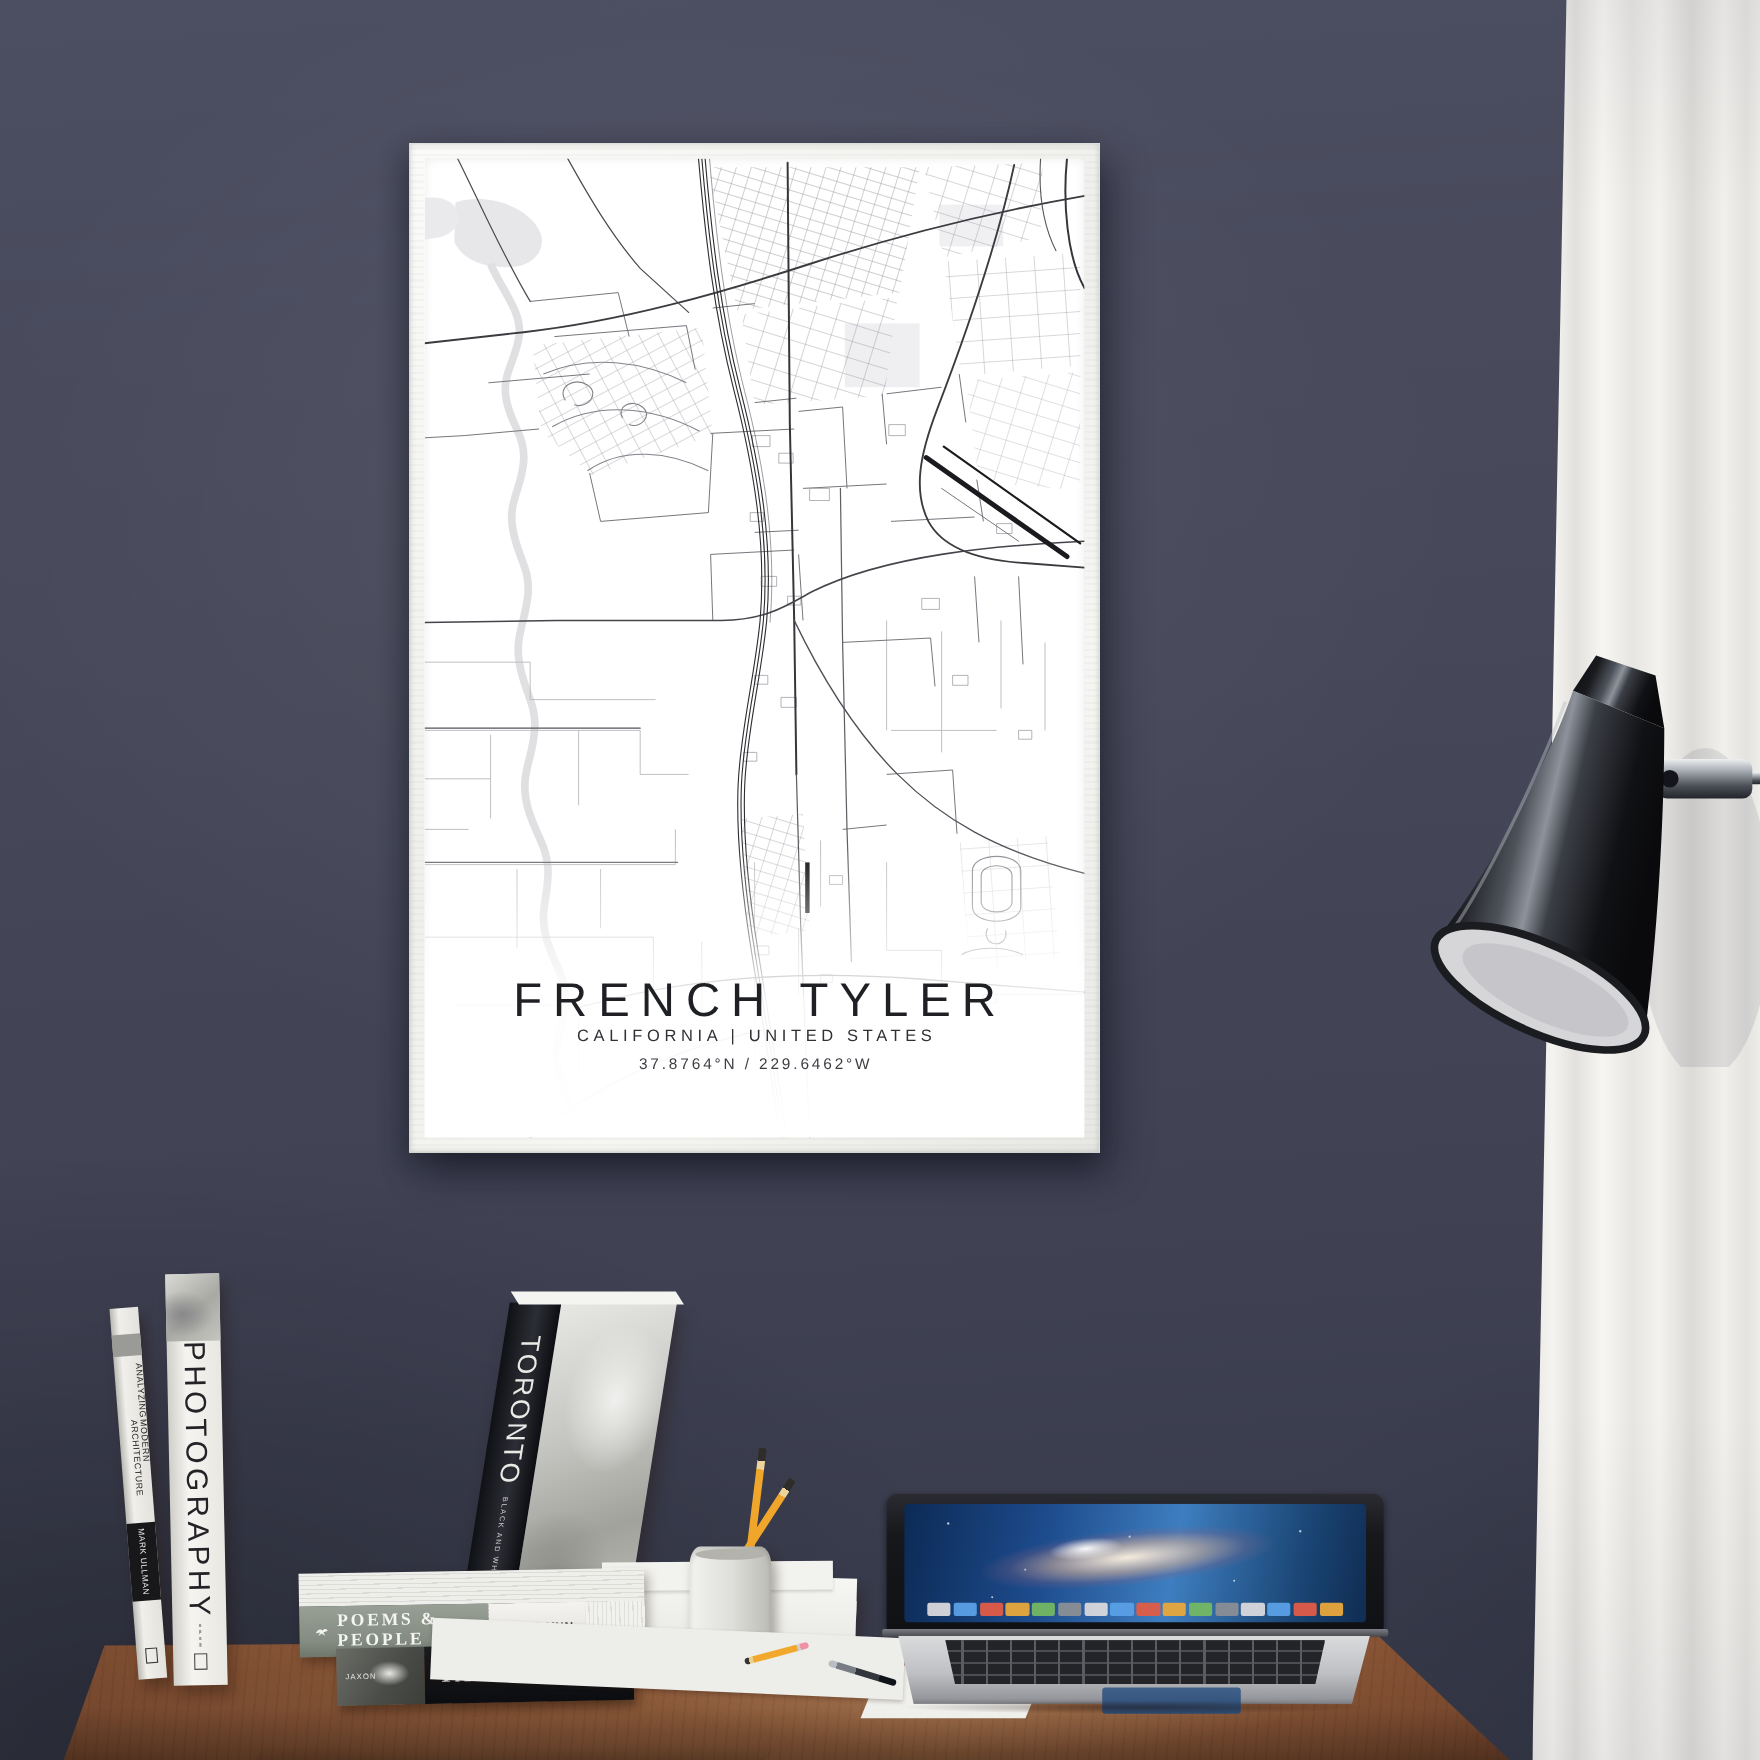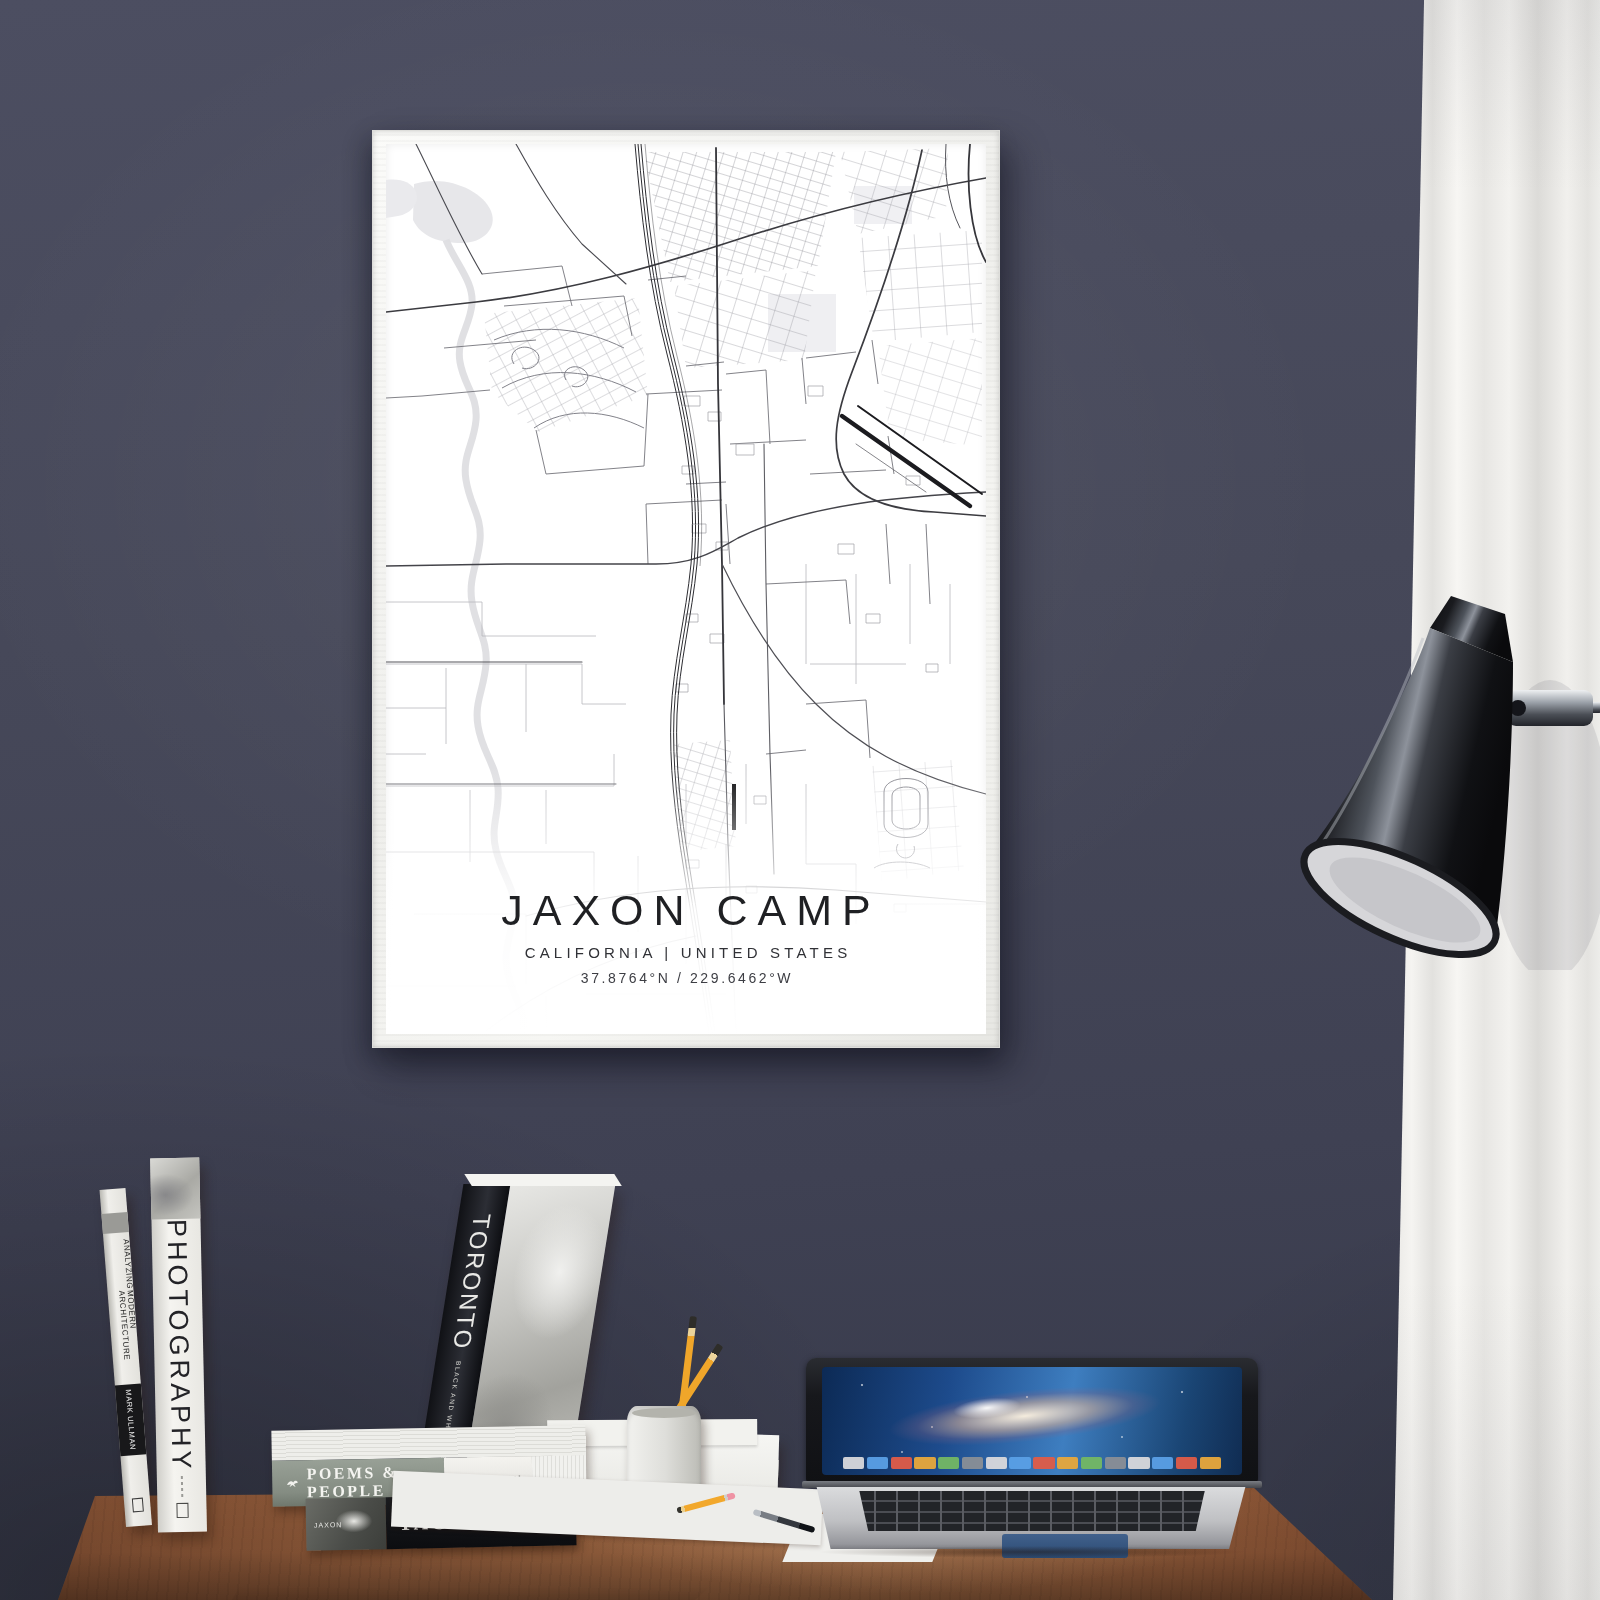--- a/index.html
+++ b/index.html
@@ -31,21 +31,21 @@
       linear-gradient(135deg,#fbfbf9 0%,#efefec 45%,#f6f6f3 70%,#e7e7e3 100%);
     box-sizing:border-box;padding:14px;
     box-shadow: inset 0 0 0 1px #dededb, inset 0 0 7px rgba(0,0,0,.22),
                 12px 18px 34px rgba(10,12,22,.45), -6px 10px 22px rgba(10,12,22,.30);}
   .poster{position:relative;width:600px;height:890px;background:#ffffff;overflow:hidden;
           box-shadow:inset 0 0 10px rgba(0,0,0,.08);}
   .map-svg{position:absolute;left:0;top:0;width:600px;height:890px;}
   .poster-text{position:absolute;left:0;right:0;top:744px;text-align:center;z-index:5;}
   .poster-title{font-size:43px;font-weight:400;letter-spacing:10px;color:#1f2023;
                 text-indent:10px;line-height:1.05;}
-  .poster-sub{margin-top:11px;font-size:15px;letter-spacing:4.2px;color:#303136;text-indent:4px;}
+  .poster-sub{font-size:15px;letter-spacing:4.2px;color:#303136;text-indent:4px;}
   .poster-coords{margin-top:9px;font-size:14px;letter-spacing:2.6px;color:#3d3e44;text-indent:2px;}
 
   
   .desk{position:absolute;left:0;top:1430px;width:1600px;height:170px;z-index:5;
     clip-path:polygon(95px 66px,1253px 57px,1372px 170px,58px 170px);
     background:
       radial-gradient(500px 120px at 900px 80px, rgba(255,225,185,.20), transparent 70%),
       repeating-linear-gradient(95deg, rgba(0,0,0,.05) 0 2px, transparent 2px 10px),
       linear-gradient(180deg, rgba(255,255,255,.14) 0, transparent 16%, rgba(0,0,0,.10) 72%, rgba(0,0,0,.38) 100%),
       linear-gradient(105deg,#7e4c30 0%,#915c3b 26%,#a26a44 55%,#8a5435 80%,#70402a 100%);}
@@ -321,21 +321,21 @@
           <path d="M472,262 L596,350" stroke="#1b1b1f" stroke-width="2"></path>
           <path d="M470,300 L540,348" stroke="#66666c" stroke-width="0.8"></path>
         </g>
 
         <rect x="346" y="640" width="4" height="46" fill="#0c0c0e"></rect>
 
         <rect x="0" y="0" width="600" height="890" fill="url(#fadeW)"></rect>
       </svg>
 
       <div class="poster-text">
-        <div class="poster-title">JAXON CAMP</div>
+        <div class="poster-title">FRENCH TYLER</div>
         <div class="poster-sub">CALIFORNIA | UNITED STATES</div>
         <div class="poster-coords">37.8764°N / 229.6462°W</div>
       </div>
     </div>
   </div>
 
   <div class="desk"></div>
 
   <div class="book book-arch">
     <div class="grayblk"></div>

